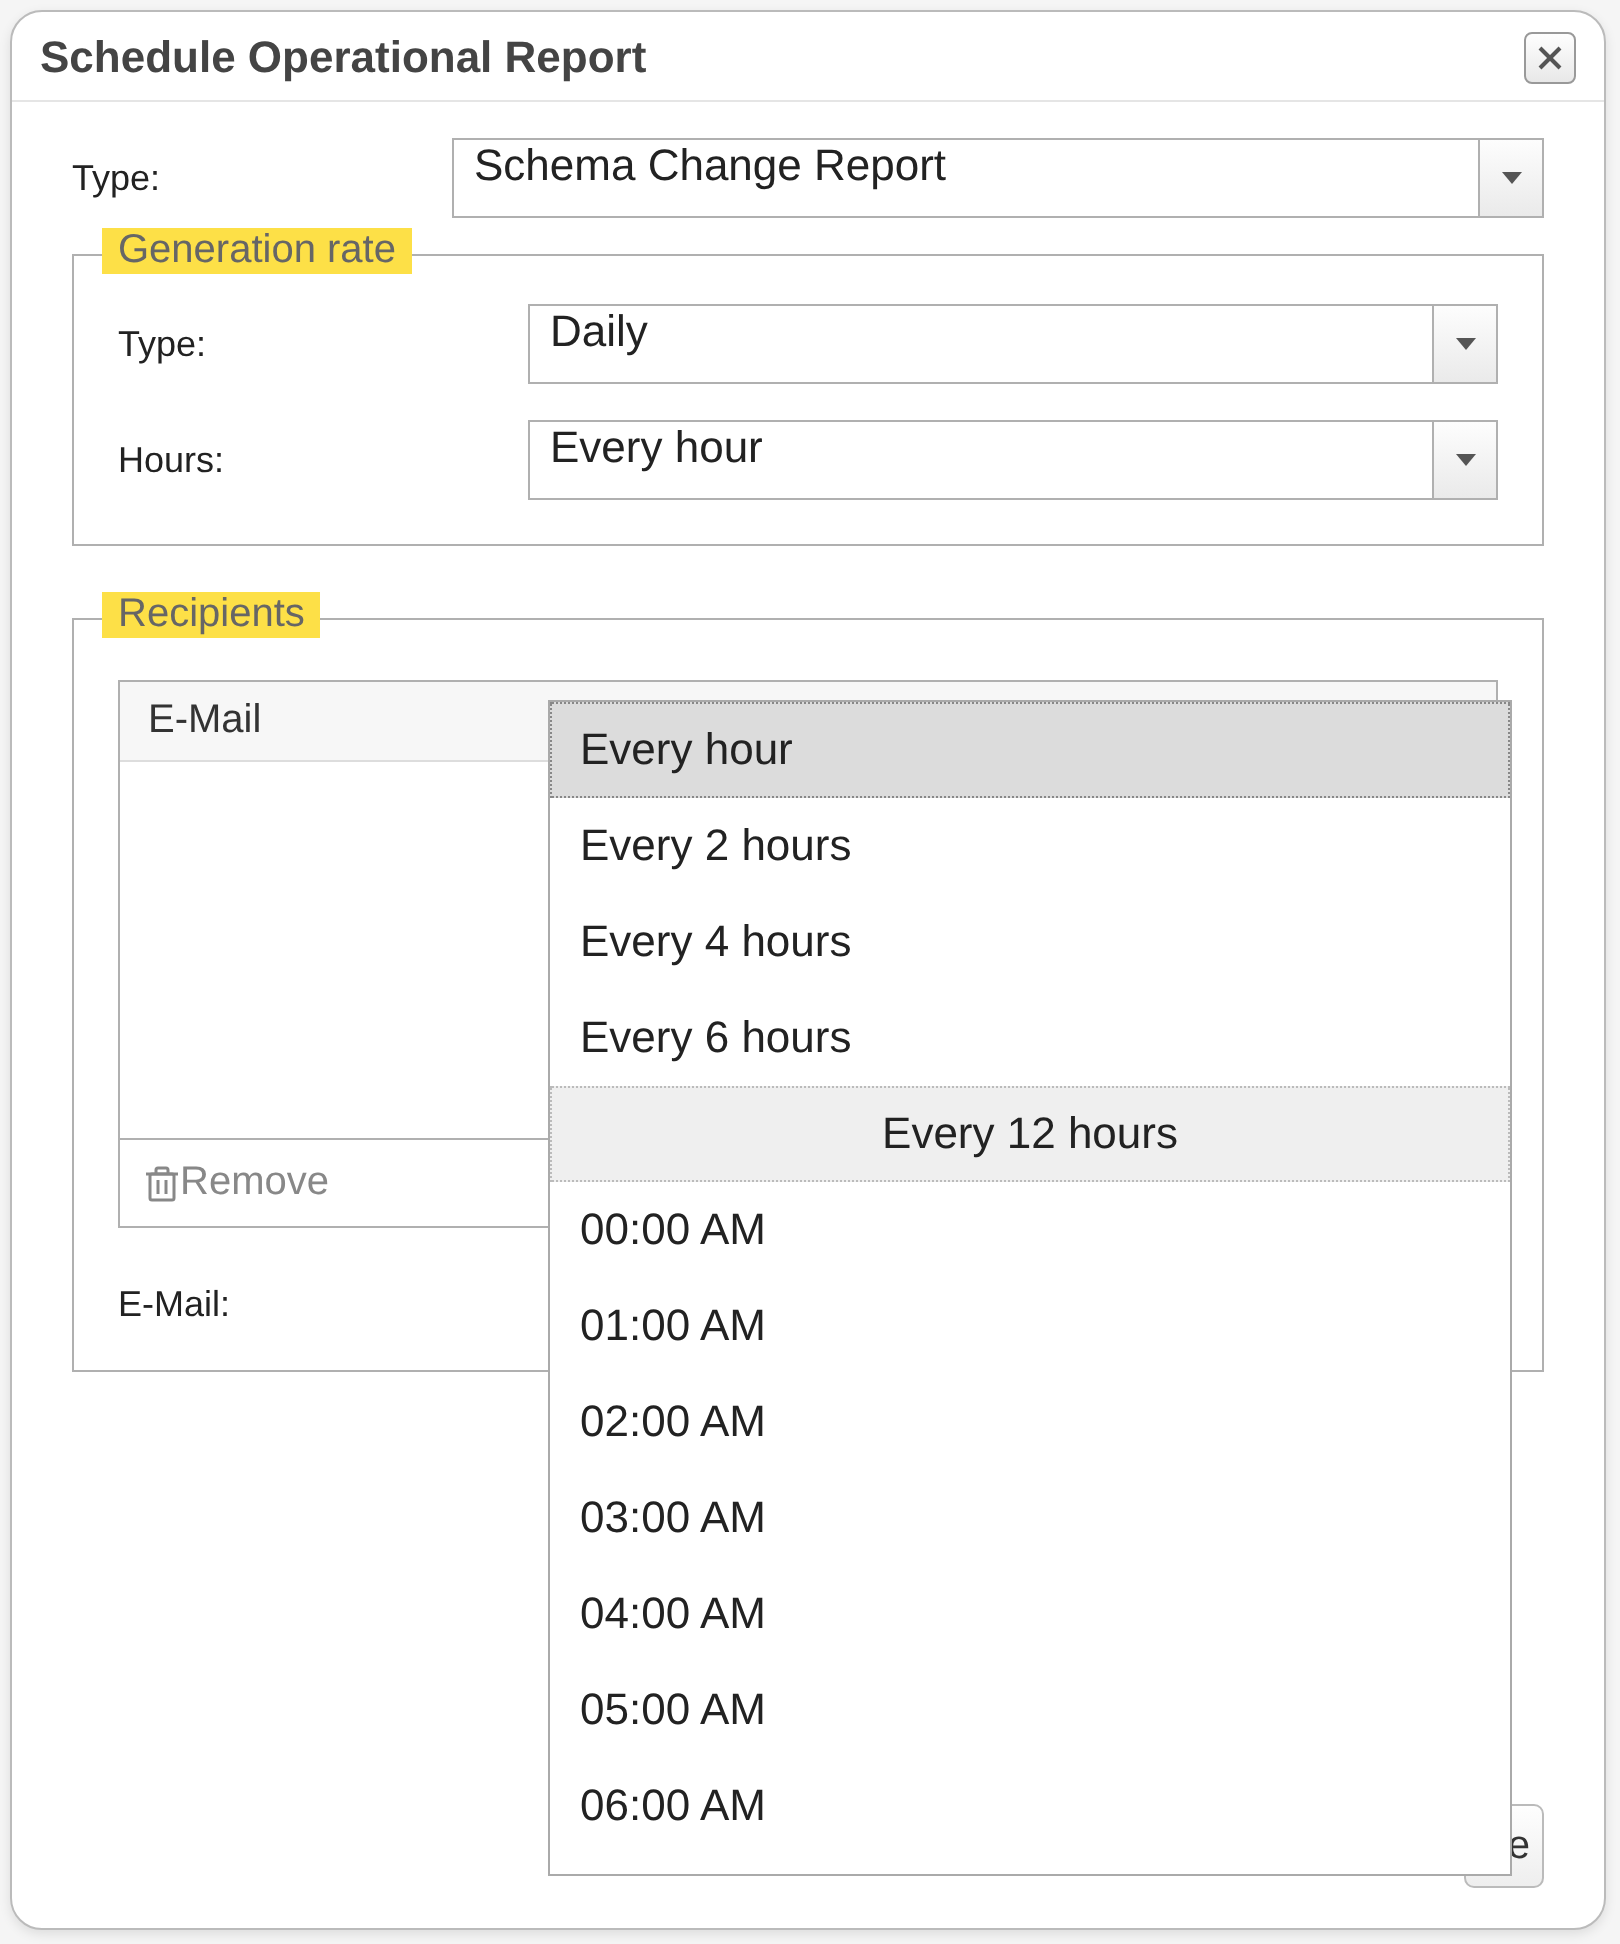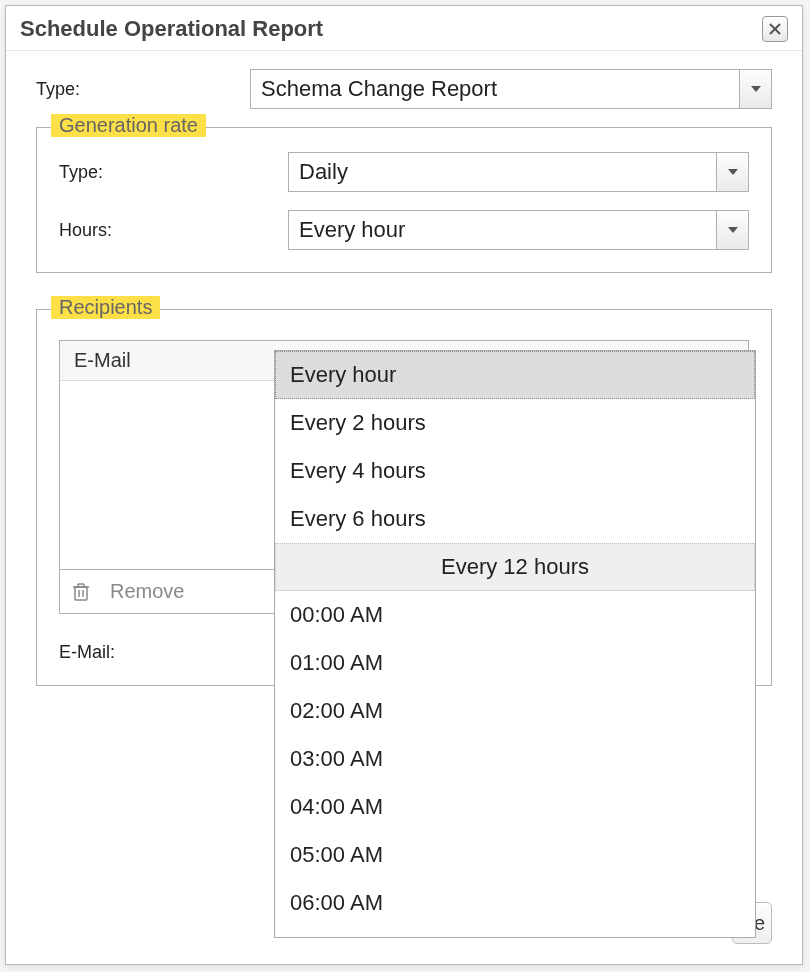--- a/index.html
+++ b/index.html
@@ -10,21 +10,21 @@
   body {
     font-family: Arial, Helvetica, sans-serif;
     background: #f5f5f5;
     width: 810px;
     height: 972px;
     overflow: hidden;
   }
   .dialog {
     background: #fff;
     border: 1px solid #bbb;
-    border-radius: 0;
+    border-radius: 16px;
     margin: 5px;
     width: 798px;
     height: 960px;
     position: relative;
     box-shadow: 0 2px 6px rgba(0,0,0,0.1);
   }
   .dialog-header {
     display: flex;
     justify-content: space-between;
     align-items: center;
@@ -61,23 +61,22 @@
     width: 190px;
     font-size: 18px;
     color: #222;
   }
   .combo {
     flex: 1;
     position: relative;
     border: 1px solid #b0b0b0;
     height: 40px;
     display: flex;
-    align-items: center;
-    background: #fff;
-    margin-left: 24px;
+    align-items: flex-start;
+    background: #fff;
   }
   .combo-text {
     padding: 0 10px;
     font-size: 22px;
     color: #222;
     flex: 1;
   }
   .combo-trigger {
     width: 32px;
     height: 100%;
@@ -136,21 +135,21 @@
     border-top: none;
     padding: 10px 12px;
     display: flex;
     align-items: center;
     gap: 10px;
     background: #fff;
   }
   .remove-btn {
     display: flex;
     align-items: center;
-    gap: 20px;
+    gap: 0;
     color: #888;
     font-size: 20px;
     cursor: pointer;
   }
   .remove-btn svg { width: 18px; height: 20px; stroke: #888; fill: none; }
 
   .email-row {
     display: flex;
     align-items: center;
     margin-top: 28px;

